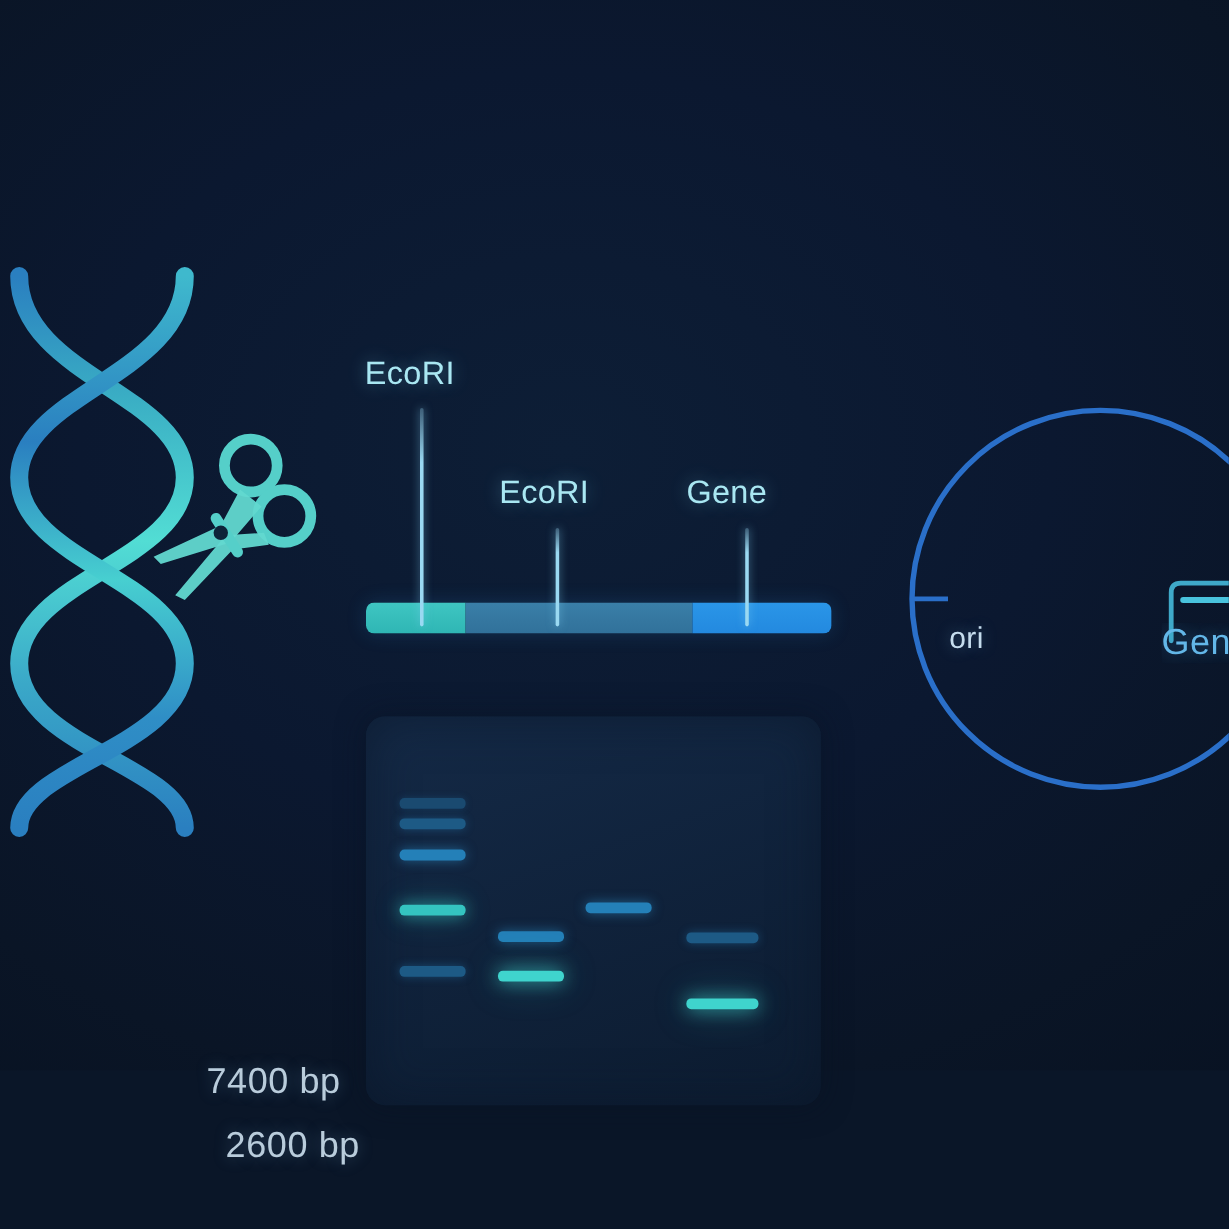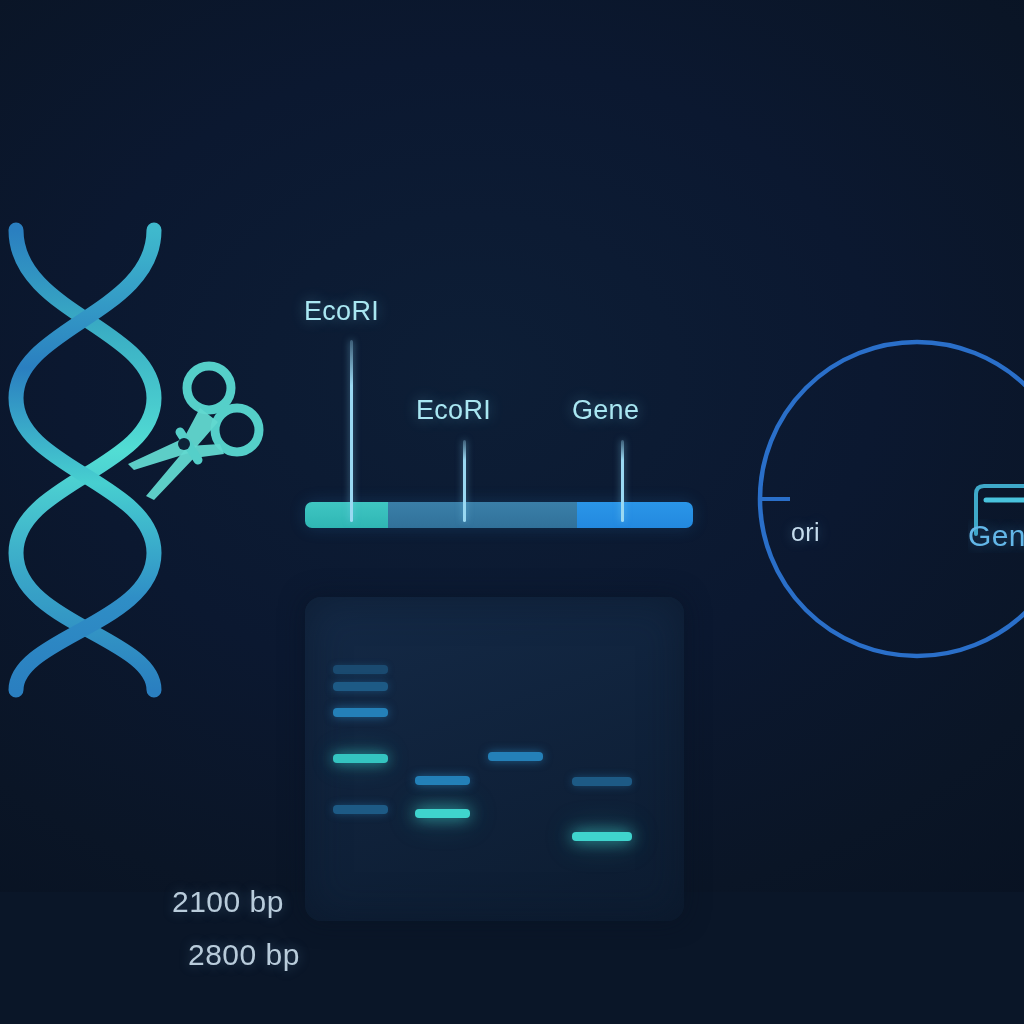--- a/index.html
+++ b/index.html
@@ -177,22 +177,22 @@
     <div class="gel-lane" style="left:183px; width:55px;">
       <div class="gel-band b-mid" style="top:155px; left:0; width:100%;"></div>
     </div>
 
     <div class="gel-lane" style="left:267px; width:60px;">
       <div class="gel-band b-dim" style="top:180px; left:0; width:100%;"></div>
       <div class="gel-band b-bright" style="top:235px; left:0; width:100%;"></div>
     </div>
   </div>
 
-  <div class="bp-label" id="bp-4500">2100 bp</div>
-  <div class="bp-label" id="bp-1500">2800 bp</div>
+  <div class="bp-label" id="bp-4500">7400 bp</div>
+  <div class="bp-label" id="bp-1500">2600 bp</div>
 
   <svg id="plasmid" viewBox="0 0 330 330">
     <circle cx="165" cy="165" r="157" fill="none" stroke="#2a6fc9" stroke-width="4.5"></circle>
 
     <line x1="8" y1="165" x2="38" y2="165" stroke="#2a6fc9" stroke-width="4"></line>
 
     <path d="M224,200 L224,160 Q224,152 232,152 L330,152" fill="none" stroke="#3fa9c9" stroke-width="4" stroke-linecap="round"></path>
     <line x1="234" y1="166" x2="330" y2="166" stroke="#49c3dd" stroke-width="5" stroke-linecap="round"></line>
   </svg>
 

